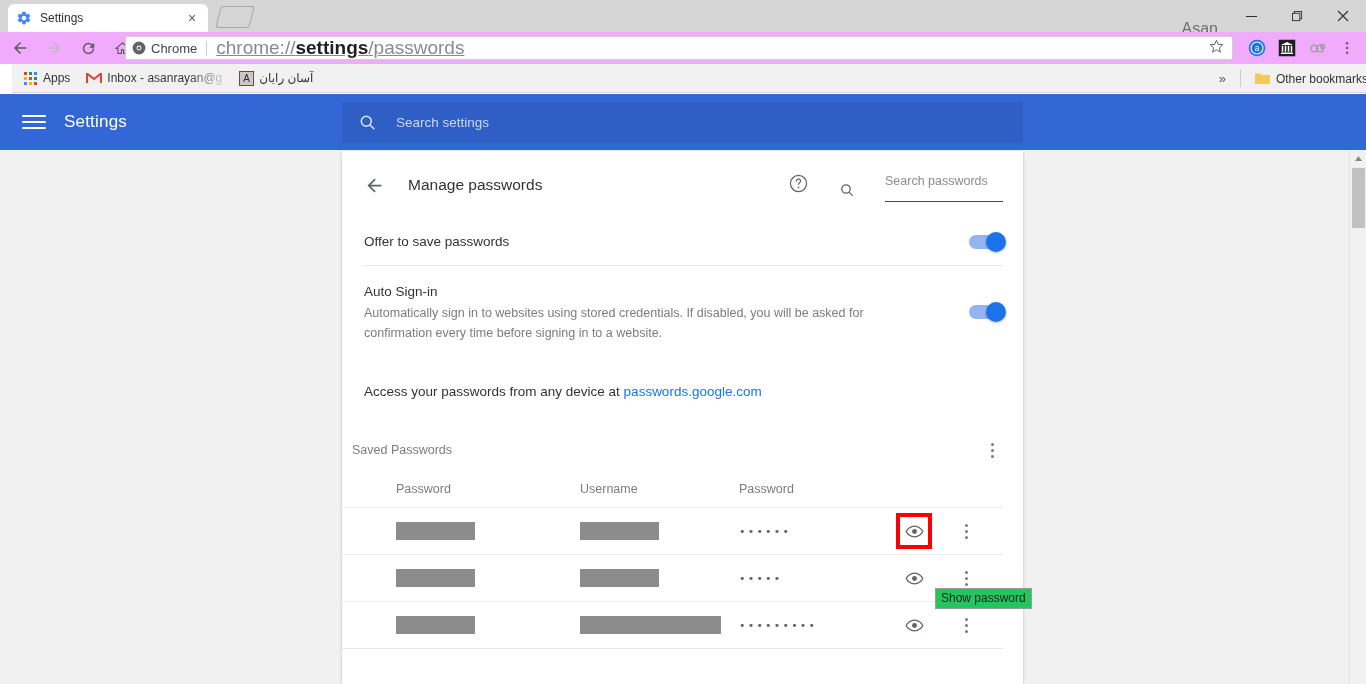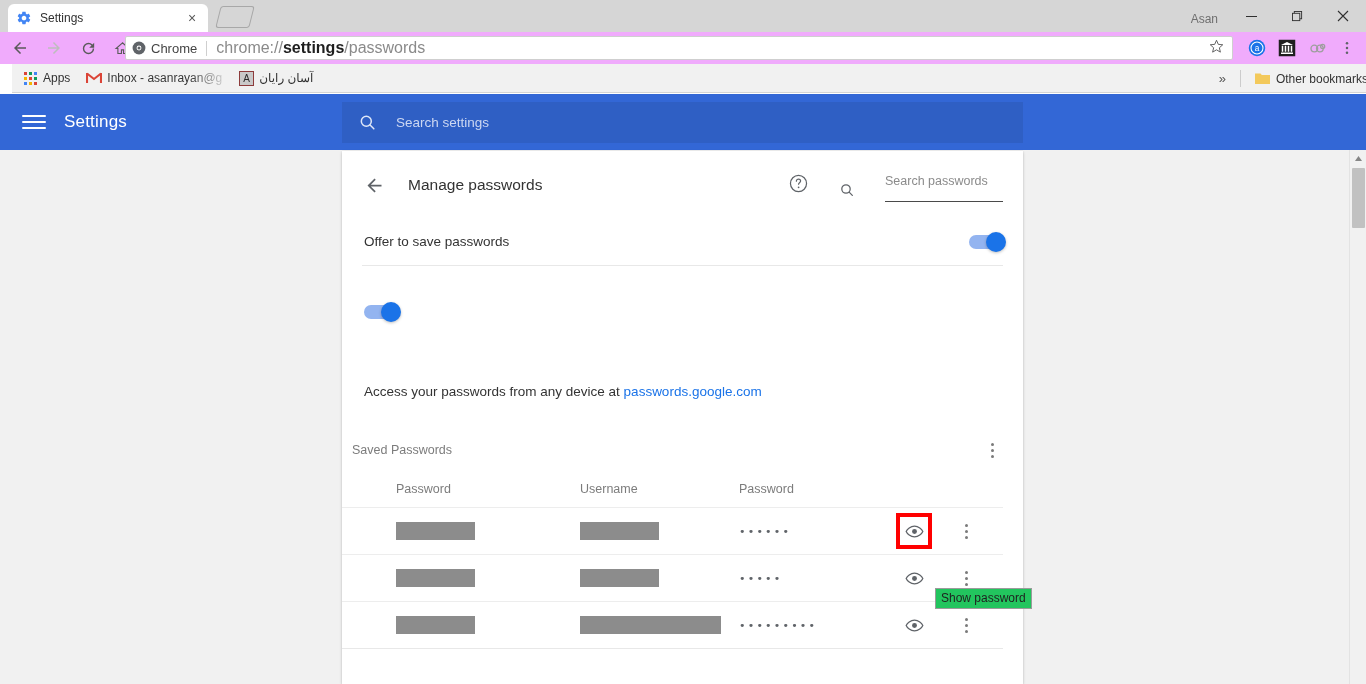--- a/index.html
+++ b/index.html
@@ -39,22 +39,22 @@
   }
   .newtab {
     position: absolute; left: 218px; top: 6px;
     width: 34px; height: 22px;
     border: 1px solid #a8a8a8;
     border-radius: 3px;
     transform: skewX(-14deg);
     background: #d6d6d6;
   }
   .winuser {
-    position: absolute; right: 148px; top: 12px;
-    font-size: 12px; color: #6f6f6f;
+    position: absolute; right: 148px; top: 20px;
+    font-size: 16px; color: #6f6f6f;
   }
   .wincontrols {
     position: absolute; right: 0; top: 0;
     height: 32px; display: flex;
   }
   .wc {
     width: 46px; height: 32px;
     display: flex; align-items: center; justify-content: center;
     color: #303030;
   }
@@ -81,21 +81,21 @@
     display: flex; align-items: center;
     padding: 0 6px;
   }
   .omni-chip { display: flex; align-items: center; }
   .omni-chip-icon { width: 14px; height: 14px; margin-right: 5px; }
   .omni-chip-text { font-size: 13px; color: #444; }
   .omni-sep {
     width: 1px; height: 15px; background: #cfcfcf;
     margin: 0 9px;
   }
-  .omni-url { font-size: 16px; color: #8a8a8a; white-space: nowrap; }
+  .omni-url { font-size: 19px; color: #8a8a8a; white-space: nowrap; text-decoration: underline; }
   .omni-url b { color: #1f1f1f; font-weight: bold; }
   .star { position: absolute; right: 8px; color: #5a5a5a; }
   .ext-icons {
     position: absolute; right: 4px; top: 0;
     height: 32px; display: flex; align-items: center;
   }
   .ext { width: 30px; height: 32px; display:flex; align-items:center; justify-content:center; }
 
   
   .bookmarks {
@@ -522,20 +522,24 @@
 
   <div class="setting-row" style="height:46px;">
     <div class="setting-text">
       <div class="setting-label">Offer to save passwords</div>
     </div>
     <div class="toggle"></div>
   </div>
   <div class="row-divider"></div>
 
   <div class="setting-row" style="height:92px;">
+    <div class="setting-text">
+      <div class="setting-label">Auto Sign-in</div>
+      <div class="setting-sub">Automatically sign in to websites using stored credentials. If disabled, you will be asked for confirmation every time before signing in to a website.</div>
+    </div>
     <div class="toggle"></div>
   </div>
 
   <div class="access-row">
     <span>Access your passwords from any device at </span><a href="#">passwords.google.com</a>
   </div>
 
   <div class="saved-head">
     <span class="saved-title">Saved Passwords</span>
     <span class="kebab">

